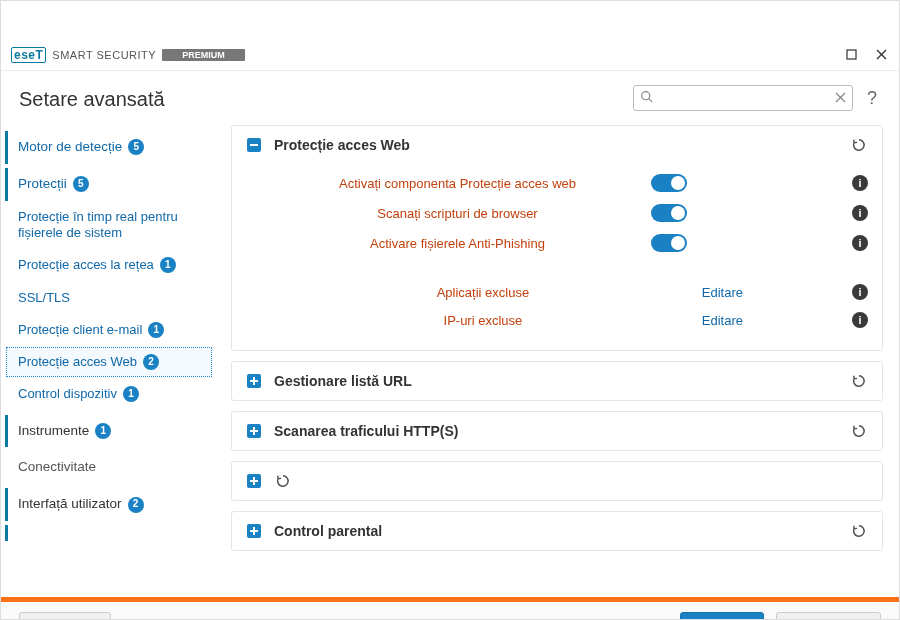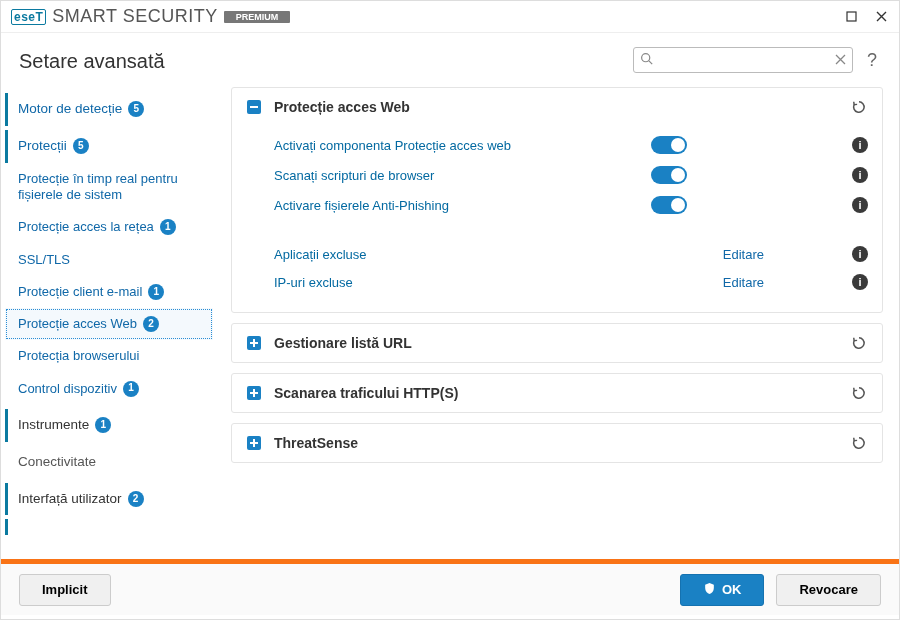--- a/index.html
+++ b/index.html
@@ -12,29 +12,30 @@
     height: 620px;
     overflow: hidden;
     border: 1px solid #ddd;
   }
   .titlebar {
     height: 32px;
     display: flex;
     align-items: center;
     padding: 0 10px;
     border-bottom: 1px solid #eee;
+    margin-top: 38px;
   }
   .brand { display: flex; align-items: center; gap: 6px; }
   .brand-logo {
     display: inline-flex; align-items: center; gap: 2px;
     color: #0b7aa0; font-weight: 700; letter-spacing: 0.5px; font-size: 12px;
   }
-  .brand-text { font-size: 18px; color: #555; letter-spacing: 0.5px; text-align: right; }
+  .brand-text { font-size: 11px; color: #555; letter-spacing: 0.5px; text-align: right; }
   .brand-premium {
-    background: #777; color: #fff; font-size: 9px; padding: 1px 12px;
+    background: #777; color: #fff; font-size: 9px; padding: 1px 20px;
     border-radius: 1px; font-weight: 600;
   }
   .win-controls { margin-left: auto; display: flex; gap: 14px; }
   .win-btn { width: 16px; height: 16px; display: flex; align-items: center; justify-content: center; cursor: pointer; }
 
   .header {
     display: flex; align-items: flex-end; padding: 14px 18px 10px 18px;
   }
   .page-title { font-size: 20px; color: #333; font-weight: 400; }
   .search-wrap {
@@ -92,36 +93,36 @@
   .panel-head .expand-icon {
     width: 16px; height: 16px; display: flex; align-items: center; justify-content: center;
   }
   .panel-title { font-weight: 700; font-size: 14px; color: #333; flex: 1; }
   .revert-icon { width: 18px; height: 18px; color: #555; cursor: pointer; }
 
   .panel-body { padding: 4px 14px 16px 42px; }
   .row {
     display: flex; align-items: center; padding: 6px 0; gap: 10px;
   }
-  .row-label { flex: 1; color: #0369a1; }
+  .row-label { flex: 1; color: #c2410c; text-align: center; }
   .toggle {
     width: 36px; height: 18px; border-radius: 9px; background: #1a81c4;
     position: relative; cursor: pointer;
     margin-right: 155px;
   }
   .toggle::after {
     content: ""; width: 14px; height: 14px; border-radius: 50%; background: #fff;
     position: absolute; top: 2px; right: 2px;
   }
   .info-icon {
     width: 16px; height: 16px; border-radius: 50%; background: #3a3a3a; color: #fff;
     font-size: 11px; font-weight: 700; display: flex; align-items: center; justify-content: center;
     cursor: pointer;
   }
-  .edit-link { color: #1068a8; cursor: pointer; margin-right: 78px; }
+  .edit-link { color: #1068a8; cursor: pointer; margin-right: 99px; }
 
   .footer {
     height: 56px; border-top: 5px solid #f97316;
     display: flex; align-items: center; padding: 0 18px; gap: 12px;
     background: #fafafa;
   }
   .btn {
     height: 32px; padding: 0 22px; border-radius: 3px; border: 1px solid #ccc;
     background: #f0f0f0; cursor: pointer; font-size: 13px; font-weight: 600;
     display: inline-flex; align-items: center; gap: 6px;
@@ -199,23 +200,20 @@
       </div>
       <div class="nav-item l2 blue">
         <span>Protecție client e-mail</span>
         <span class="badge">1</span>
       </div>
       <div class="nav-item l2 blue selected">
         <span>Protecție acces Web</span>
         <span class="badge">2</span>
       </div>
       <div class="nav-item l2 blue">
-        <span>Protecția browserului</span>
-      </div>
-      <div class="nav-item l2 blue">
         <span>Control dispozitiv</span>
         <span class="badge">1</span>
       </div>
       <div class="nav-item l1 top-level">
         <span>Instrumente</span>
         <span class="badge">1</span>
       </div>
       <div class="nav-item l1">
         <span>Conectivitate</span>
       </div>
@@ -309,21 +307,36 @@
         </div>
         <div class="panel">
           <div class="panel-head">
             <span class="expand-icon">
               <svg width="16" height="16" viewBox="0 0 16 16">
                 <rect x="1" y="1" width="14" height="14" rx="2" fill="#1a81c4"></rect>
                 <rect x="4" y="7" width="8" height="2" fill="#fff"></rect>
                 <rect x="7" y="4" width="2" height="8" fill="#fff"></rect>
               </svg>
             </span>
-            <div class="panel-title">ThreatSense</div>
+            <span class="revert-icon"><svg width="18" height="18" viewBox="0 0 24 24">
+                <path d="M12 5 A7 7 0 1 1 5.5 9" fill="none" stroke="#555" stroke-width="2"></path>
+                <path d="M5 5 L5.5 9 L9.5 8.5" fill="none" stroke="#555" stroke-width="2"></path>
+              </svg></span>
+          </div>
+        </div>
+        <div class="panel">
+          <div class="panel-head">
+            <span class="expand-icon">
+              <svg width="16" height="16" viewBox="0 0 16 16">
+                <rect x="1" y="1" width="14" height="14" rx="2" fill="#1a81c4"></rect>
+                <rect x="4" y="7" width="8" height="2" fill="#fff"></rect>
+                <rect x="7" y="4" width="2" height="8" fill="#fff"></rect>
+              </svg>
+            </span>
+            <div class="panel-title">Control parental</div>
             <span class="revert-icon"><svg width="18" height="18" viewBox="0 0 24 24">
                 <path d="M12 5 A7 7 0 1 1 5.5 9" fill="none" stroke="#555" stroke-width="2"></path>
                 <path d="M5 5 L5.5 9 L9.5 8.5" fill="none" stroke="#555" stroke-width="2"></path>
               </svg></span>
           </div>
         </div>
       </div>
   </div>
 </div>
 

